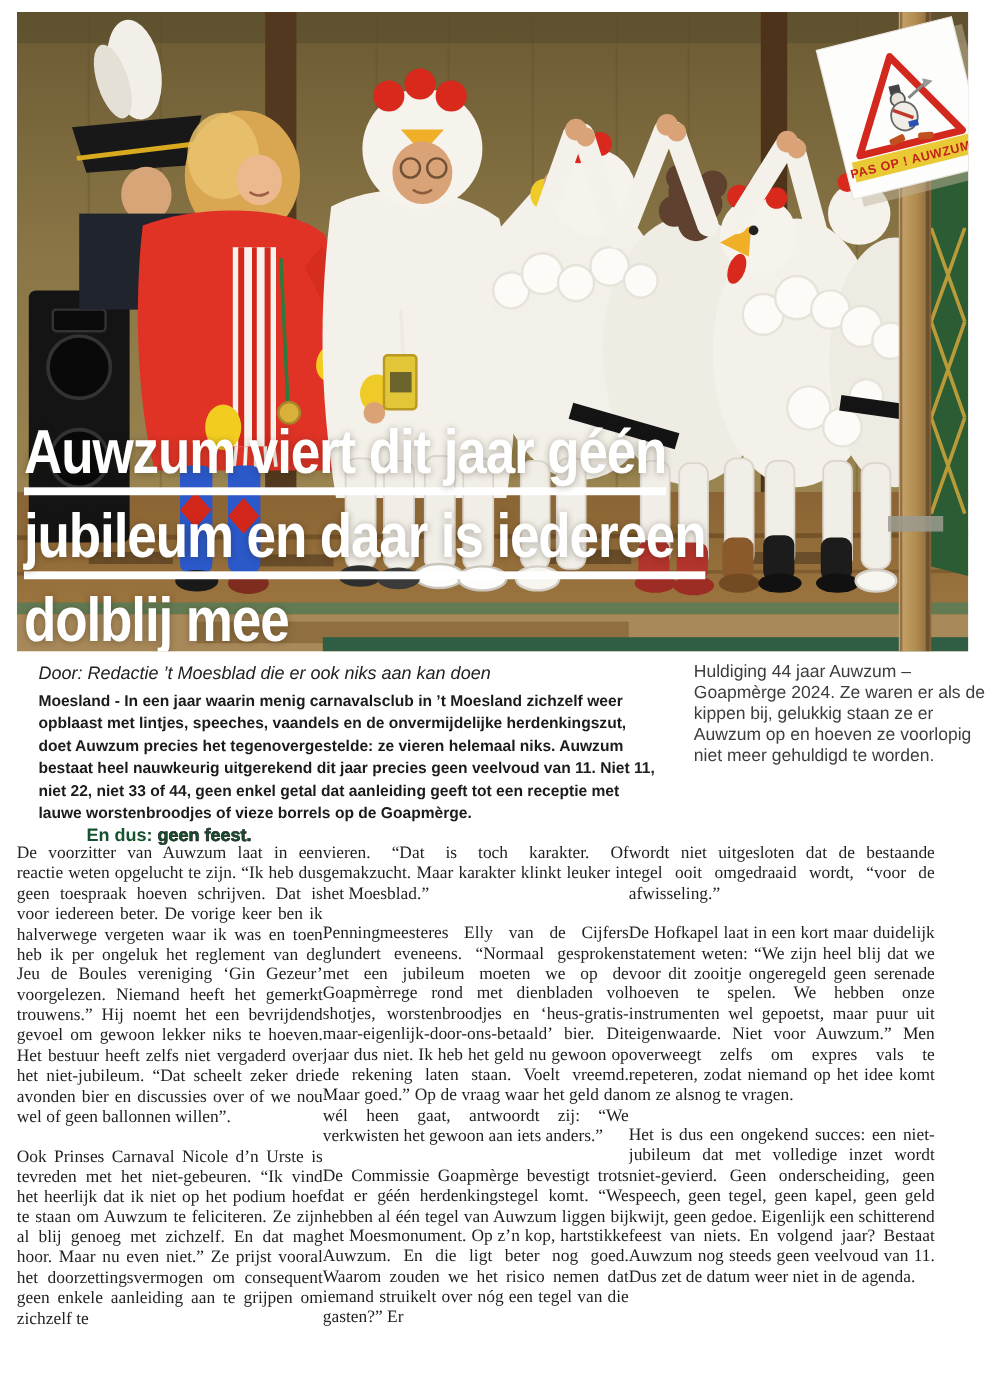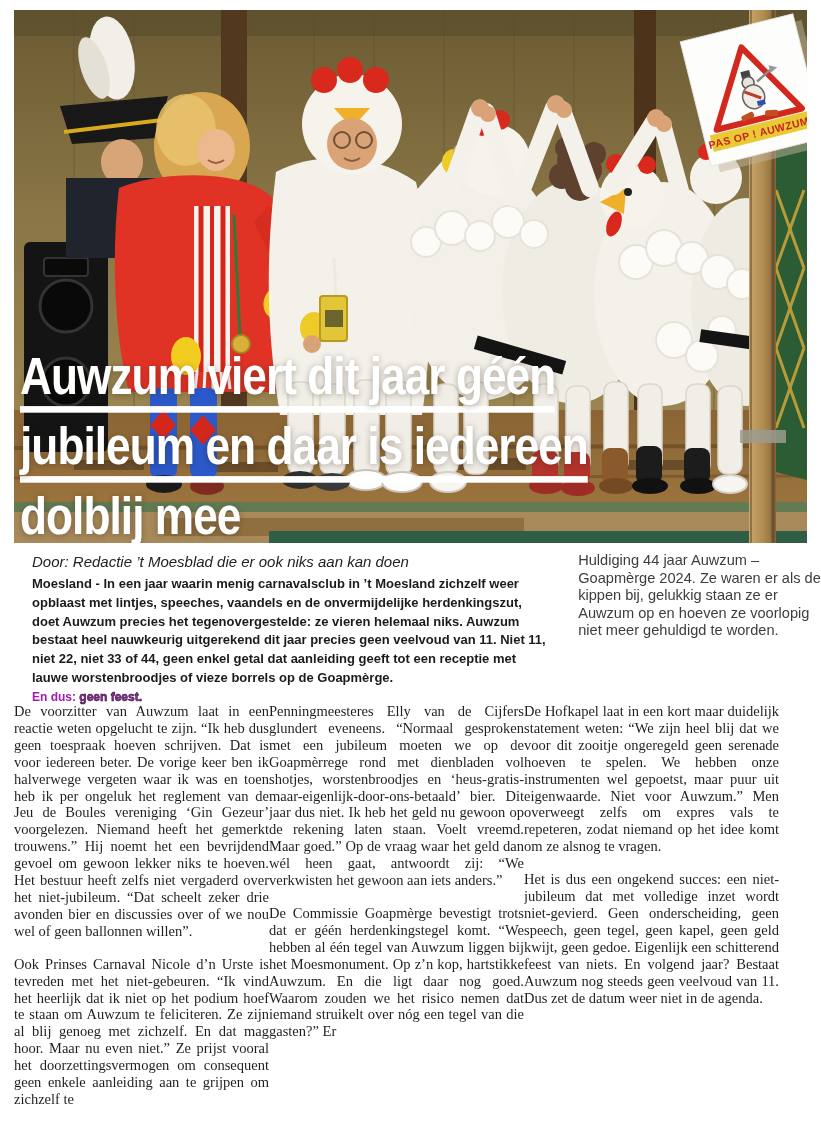--- a/index.html
+++ b/index.html
@@ -18,21 +18,21 @@
              border-bottom:6px solid #ffffff;
              transform:scale(.94,1.1); transform-origin:left top;
              text-shadow:0 1px 6px rgba(40,30,10,.35); white-space:nowrap; }
 
   
   .standfirst-row { position:absolute; left:32px; top:552px; width:793px;
                     display:flex; gap:27px; }
   .standfirst-left { width:528px; }
   .byline { font-style:italic; font-size:15px; line-height:20px; color:#222; margin-bottom:3px; }
   .intro { font-weight:700; font-size:13px; line-height:18.8px; color:#1b1b1b; }
-  .intro-close { font-weight:700; font-size:12px; line-height:18.8px; color:#a21caf; }
+  .intro-close { font-weight:700; font-size:15px; line-height:18.8px; color:#14532d;margin-left:40px; }
   .xbold { -webkit-text-stroke:.5px #111; }
   .caption { width:251px; font-size:14.6px; line-height:17.6px; color:#3d3d3d; }
 
   .columns { position:absolute; left:14px; top:703px; width:793px; height:444px;
              display:flex; gap:0; overflow:hidden; }
   .col { width:255px; height:444px; overflow:hidden;
          font-family:"Liberation Serif","DejaVu Serif",serif;
          font-size:14.5px; line-height:16.9px; color:#1f1f1f;
          text-align:justify; }
   .col p { margin:0 0 16px 0; }
@@ -319,22 +319,24 @@
     </div>
     <div class="caption">Huldiging 44 jaar Auwzum – Goapmèrge 2024. Ze waren er als de kippen bij, gelukkig staan ze er Auwzum op en hoeven ze voorlopig niet meer gehuldigd te worden.</div>
   </div>
 
   <div class="columns">
     <div class="col">
         <p>De voorzitter van Auwzum laat in een reactie weten opgelucht te zijn. “Ik heb dus geen toespraak hoeven schrijven. Dat is voor iedereen beter. De vorige keer ben ik halverwege vergeten waar ik was en toen heb ik per ongeluk het reglement van de Jeu de Boules vereniging ‘Gin Gezeur’ voorgelezen. Niemand heeft het gemerkt trouwens.” Hij noemt het een bevrijdend gevoel om gewoon lekker niks te hoeven. Het bestuur heeft zelfs niet vergaderd over het niet-jubileum. “Dat scheelt zeker drie avonden bier en discussies over of we nou wel of geen ballonnen willen”.</p>
         <p>Ook Prinses Carnaval Nicole d’n Urste is tevreden met het niet-gebeuren. “Ik vind het heerlijk dat ik niet op het podium hoef te staan om Auwzum te feliciteren. Ze zijn al blij genoeg met zichzelf. En dat mag hoor. Maar nu even niet.” Ze prijst vooral het doorzettingsvermogen om consequent geen enkele aanleiding aan te grijpen om zichzelf te</p>
       </div>
     <div class="col">
+        <p>vieren. “Dat is toch karakter. Of gemakzucht. Maar karakter klinkt leuker in het Moesblad.”</p>
         <p>Penningmeesteres Elly van de Cijfers glundert eveneens. “Normaal gesproken met een jubileum moeten we op de Goapmèrrege rond met dienbladen vol shotjes, worstenbroodjes en ‘heus-gratis-maar-eigenlijk-door-ons-betaald’ bier. Dit jaar dus niet. Ik heb het geld nu gewoon op de rekening laten staan. Voelt vreemd. Maar goed.” Op de vraag waar het geld dan wél heen gaat, antwoordt zij: “We verkwisten het gewoon aan iets anders.”</p>
-        <p>De Commissie Goapmèrge bevestigt trots dat er géén herdenkingstegel komt. “We hebben al één tegel van Auwzum liggen bij het Moesmonument. Op z’n kop, hartstikke Auwzum. En die ligt daar nog goed. Waarom zouden we het risico nemen dat iemand struikelt over nóg een tegel van die gasten?” Er</p>
+        <p>De Commissie Goapmèrge bevestigt trots dat er géén herdenkingstegel komt. “We hebben al één tegel van Auwzum liggen bij het Moesmonument. Op z’n kop, hartstikke Auwzum. En die ligt beter nog goed. Waarom zouden we het risico nemen dat iemand struikelt over nóg een tegel van die gasten?” Er</p>
       </div>
     <div class="col">
+        <p>wordt niet uitgesloten dat de bestaande tegel ooit omgedraaid wordt, “voor de afwisseling.”</p>
         <p>De Hofkapel laat in een kort maar duidelijk statement weten: “We zijn heel blij dat we voor dit zooitje ongeregeld geen serenade hoeven te spelen. We hebben onze instrumenten wel gepoetst, maar puur uit eigenwaarde. Niet voor Auwzum.” Men overweegt zelfs om expres vals te repeteren, zodat niemand op het idee komt om ze alsnog te vragen.</p>
         <p>Het is dus een ongekend succes: een niet-jubileum dat met volledige inzet wordt niet-gevierd. Geen onderscheiding, geen speech, geen tegel, geen kapel, geen geld kwijt, geen gedoe. Eigenlijk een schitterend feest van niets. En volgend jaar? Bestaat Auwzum nog steeds geen veelvoud van 11. Dus zet de datum weer niet in de agenda.</p>
       </div>
   </div>
 
 </div>
 
 </body></html>

